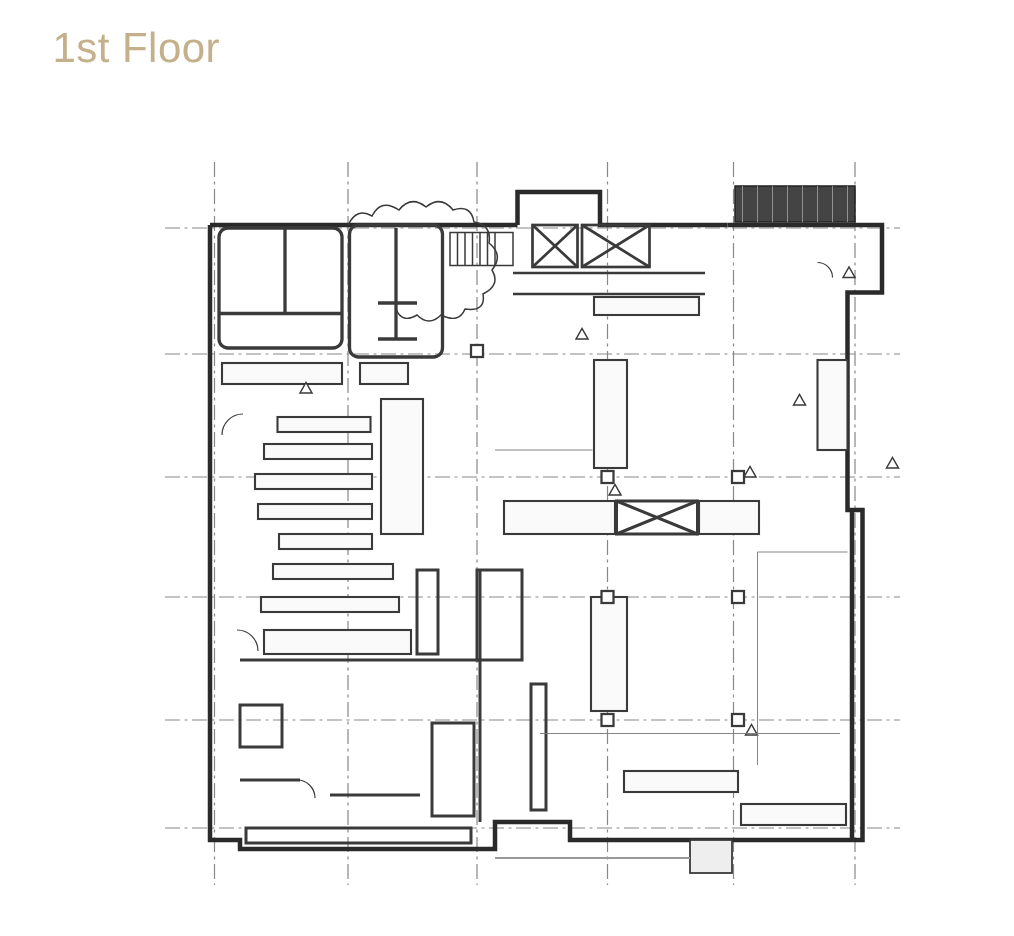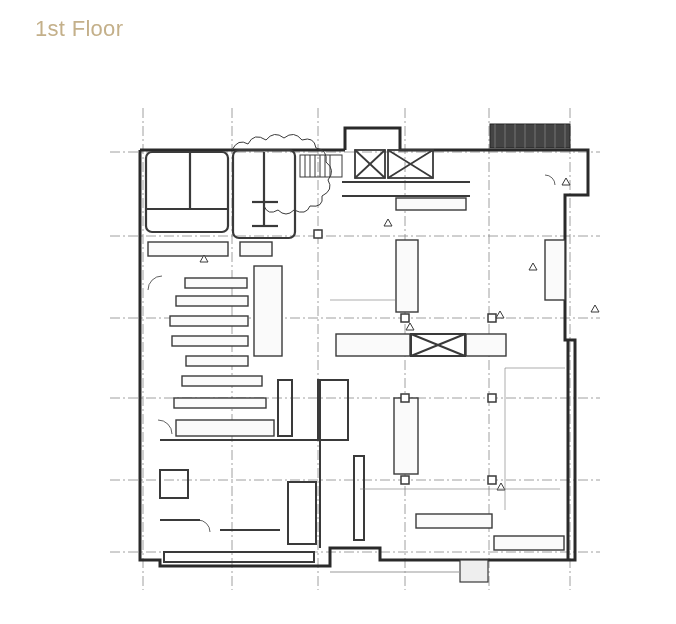--- a/index.html
+++ b/index.html
@@ -1,17 +1,17 @@
 <!DOCTYPE html>
 <html><head>
   <meta charset="utf-8">
   <style>
     html, body { margin:0; padding:0; background:#ffffff; }
     body { width:676px; height:624px; position:relative; overflow:hidden; font-family:"Liberation Sans", sans-serif; }
-    .title { position:absolute; left:35px; top:16px; font-size:22px; font-weight:400; letter-spacing:0.3px; }
+    .title { position:absolute; left:35px; top:16px; font-size:28px; font-weight:400; letter-spacing:0.3px; }
     .plan { position:absolute; left:0; top:0; width:676px; height:624px; }
     .plan svg { width:676px; height:624px; display:block; }
   </style>
 </head>
 <body>
 
 <div class="title" id="ttl" style="color: rgb(196, 176, 138);">1st Floor</div>
 
 <div class="plan">
   <svg viewBox="0 0 676 624" xmlns="http://www.w3.org/2000/svg">

